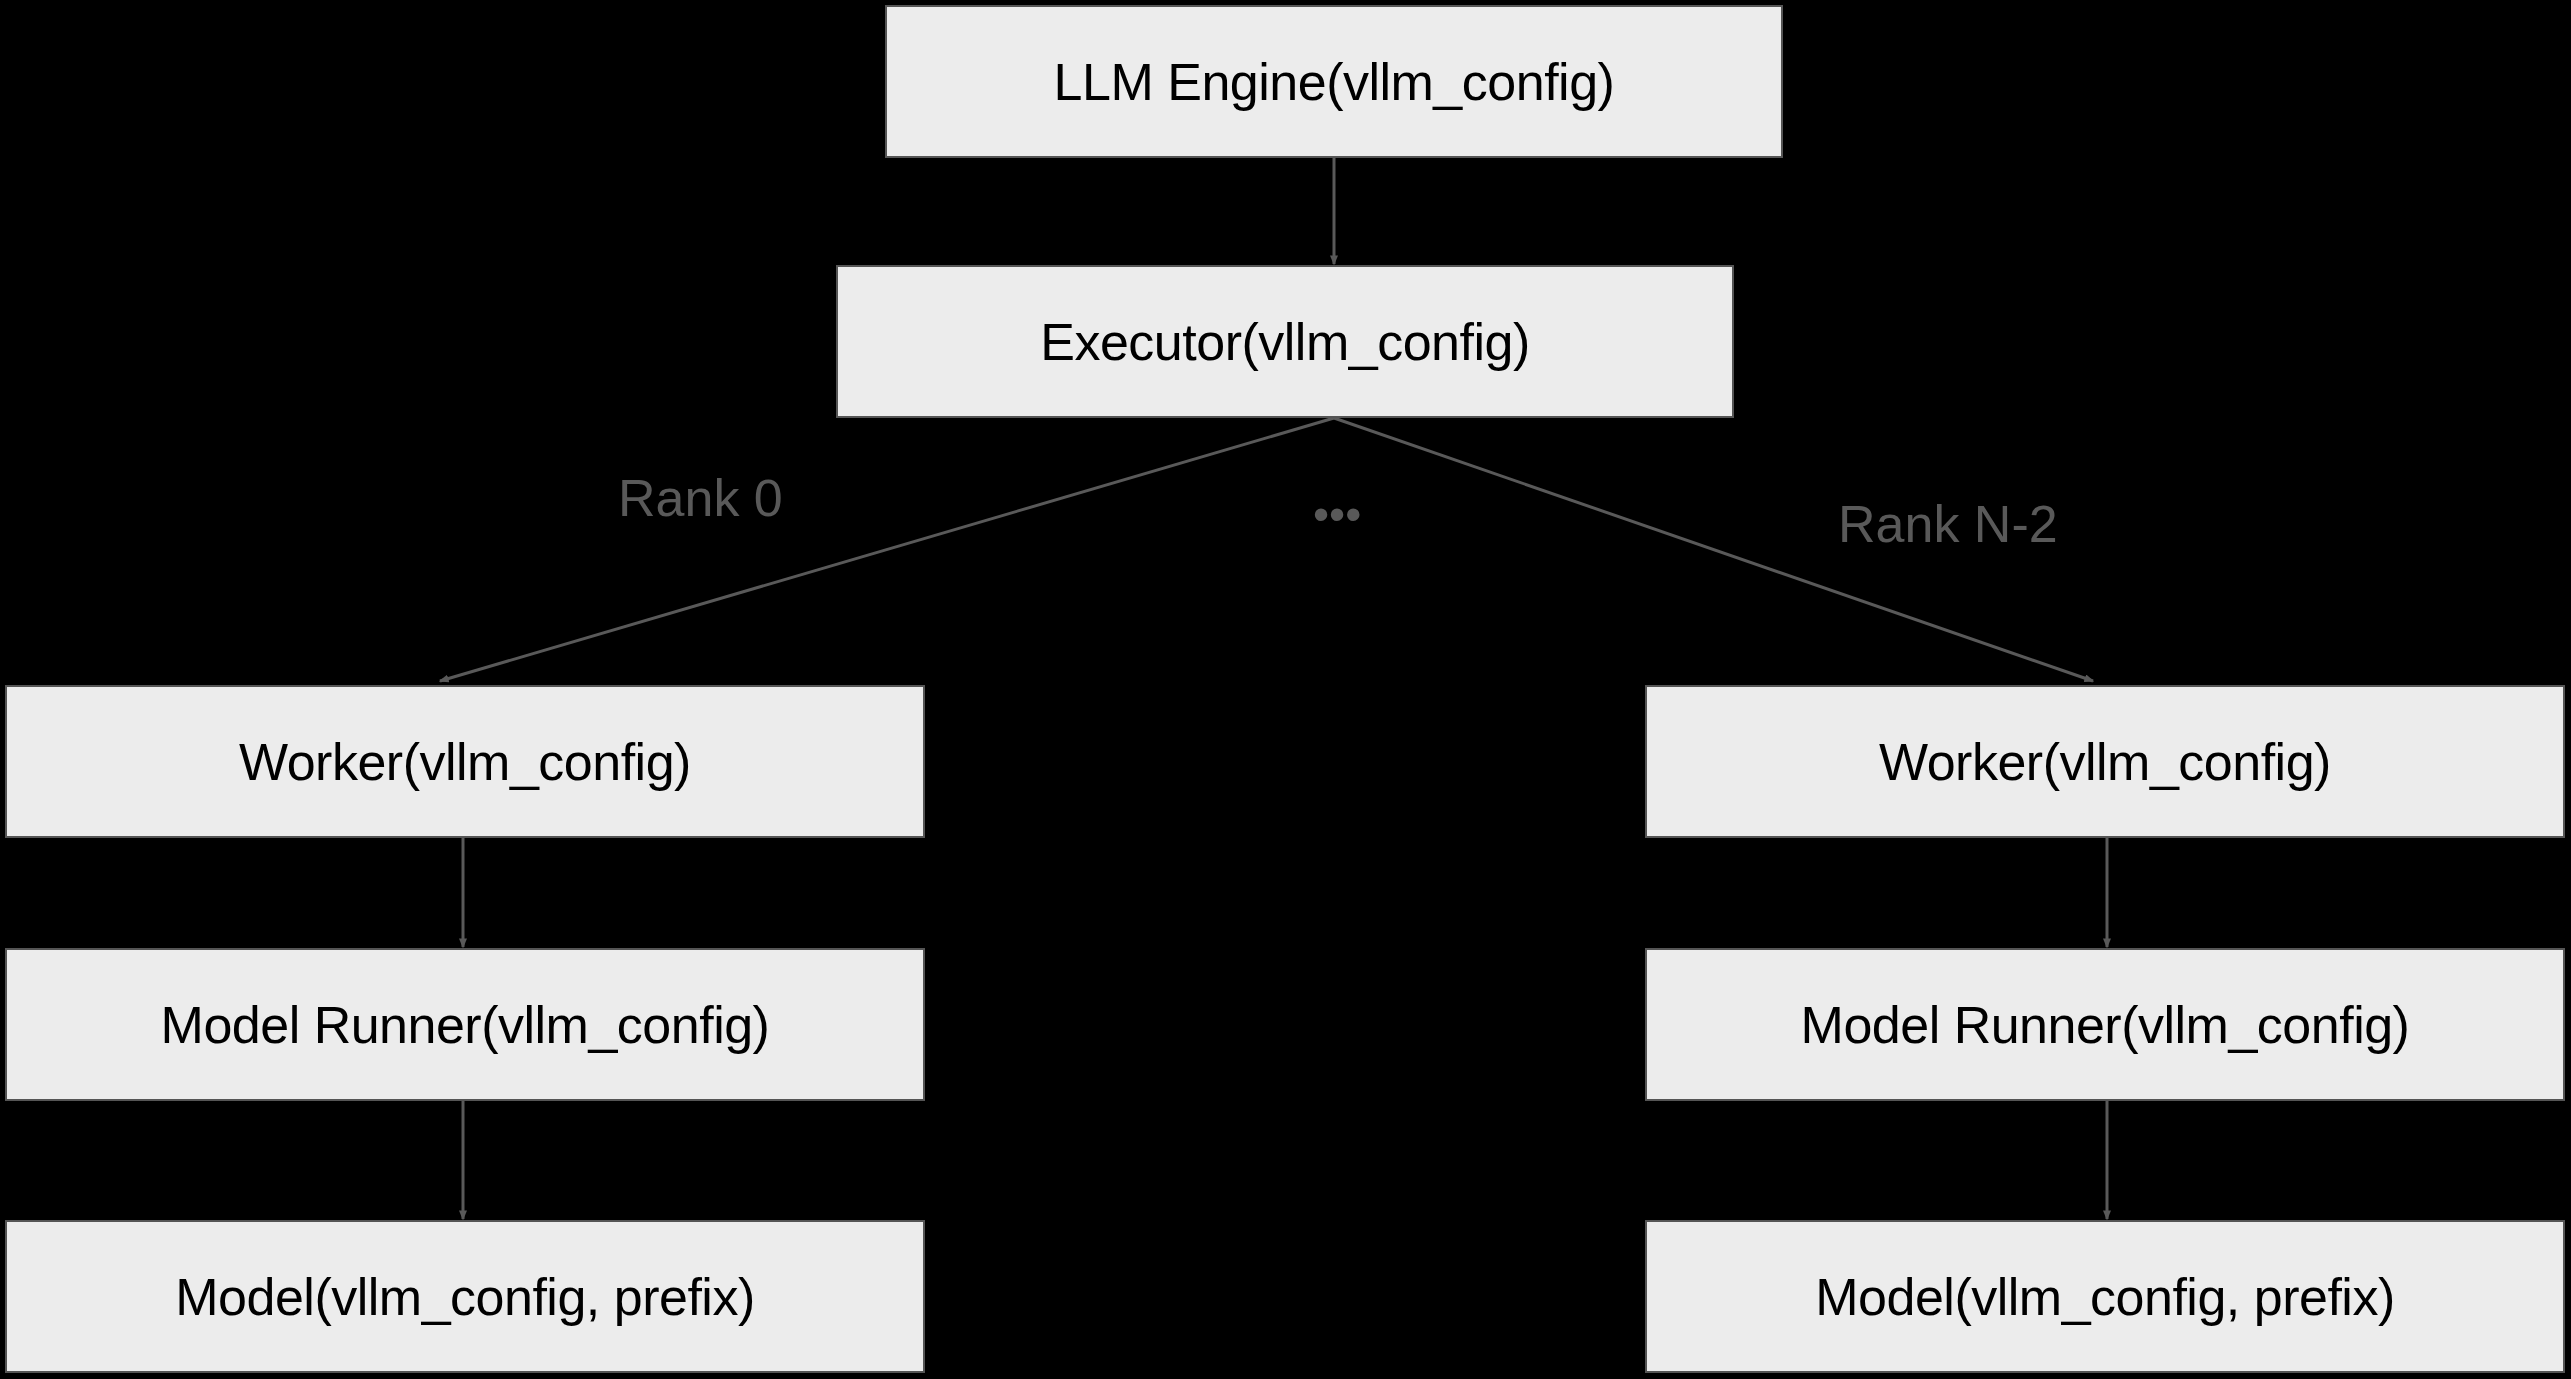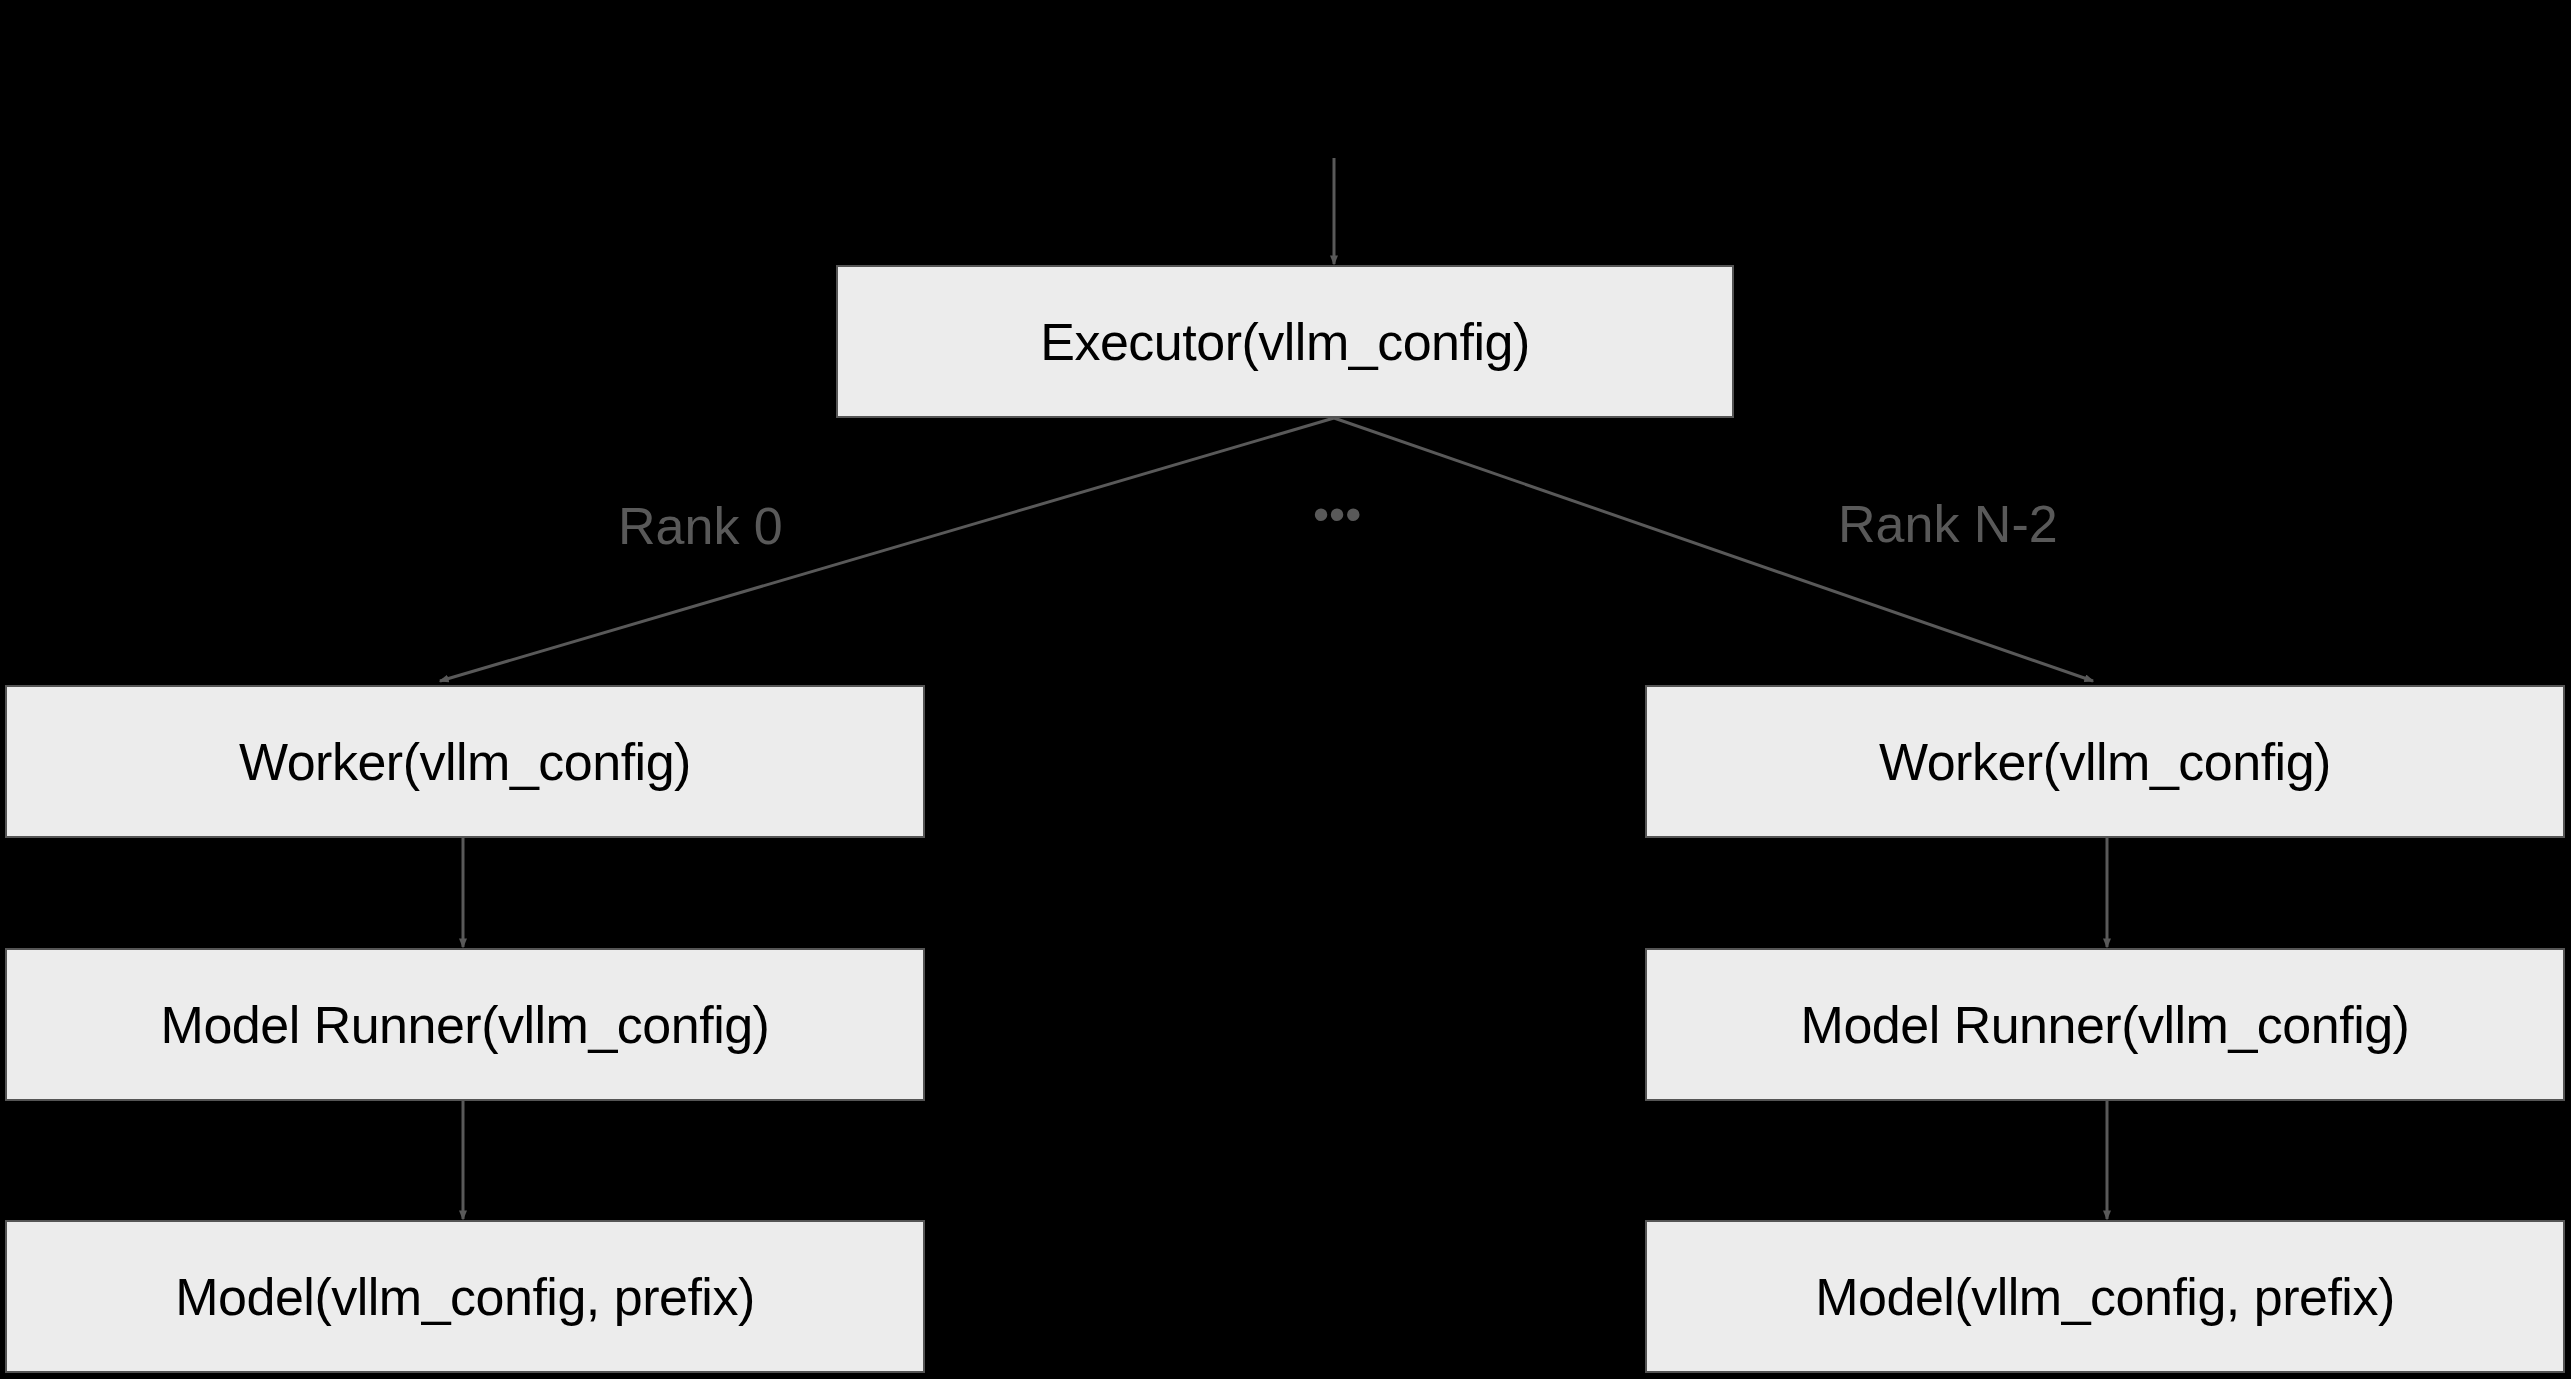--- a/index.html
+++ b/index.html
@@ -80,20 +80,23 @@
 
     <line x1="463" y1="838" x2="463" y2="947" stroke="#595959" stroke-width="3" marker-end="url(#arrowhead)"></line>
 
     <line x1="463" y1="1100" x2="463" y2="1219" stroke="#595959" stroke-width="3" marker-end="url(#arrowhead)"></line>
 
     <line x1="2107" y1="838" x2="2107" y2="947" stroke="#595959" stroke-width="3" marker-end="url(#arrowhead)"></line>
 
     <line x1="2107" y1="1100" x2="2107" y2="1219" stroke="#595959" stroke-width="3" marker-end="url(#arrowhead)"></line>
   </svg>
 
+  <div class="node" style="left:885px; top:5px; width:898px; height:153px; font-size:52px;">
+    <span class="node-label">LLM Engine(vllm_config)</span>
+  </div>
 
   <div class="node" style="left:836px; top:265px; width:898px; height:153px; font-size:52px;">
     <span class="node-label">Executor(vllm_config)</span>
   </div>
 
   <div class="node" style="left:5px; top:685px; width:920px; height:153px; font-size:52px;">
     <span class="node-label">Worker(vllm_config)</span>
   </div>
 
   <div class="node" style="left:5px; top:948px; width:920px; height:153px; font-size:52px;">
@@ -109,19 +112,19 @@
   </div>
 
   <div class="node" style="left:1645px; top:948px; width:920px; height:153px; font-size:52px;">
     <span class="node-label">Model Runner(vllm_config)</span>
   </div>
 
   <div class="node" style="left:1645px; top:1220px; width:920px; height:153px; font-size:52px;">
     <span class="node-label">Model(vllm_config, prefix)</span>
   </div>
 
-  <div class="edge-label" style="left:618px; top:496px; font-size:52px;">Rank 0</div>
+  <div class="edge-label" style="left:618px; top:468px; font-size:52px;">Rank 0</div>
 
   <div class="ellipsis-label" style="left:1313px; top:505px; font-size:46px;">•••</div>
 
   <div class="edge-label" style="left:1838px; top:494px; font-size:52px;">Rank N-2</div>
 
 </div>
 
 </body></html>

